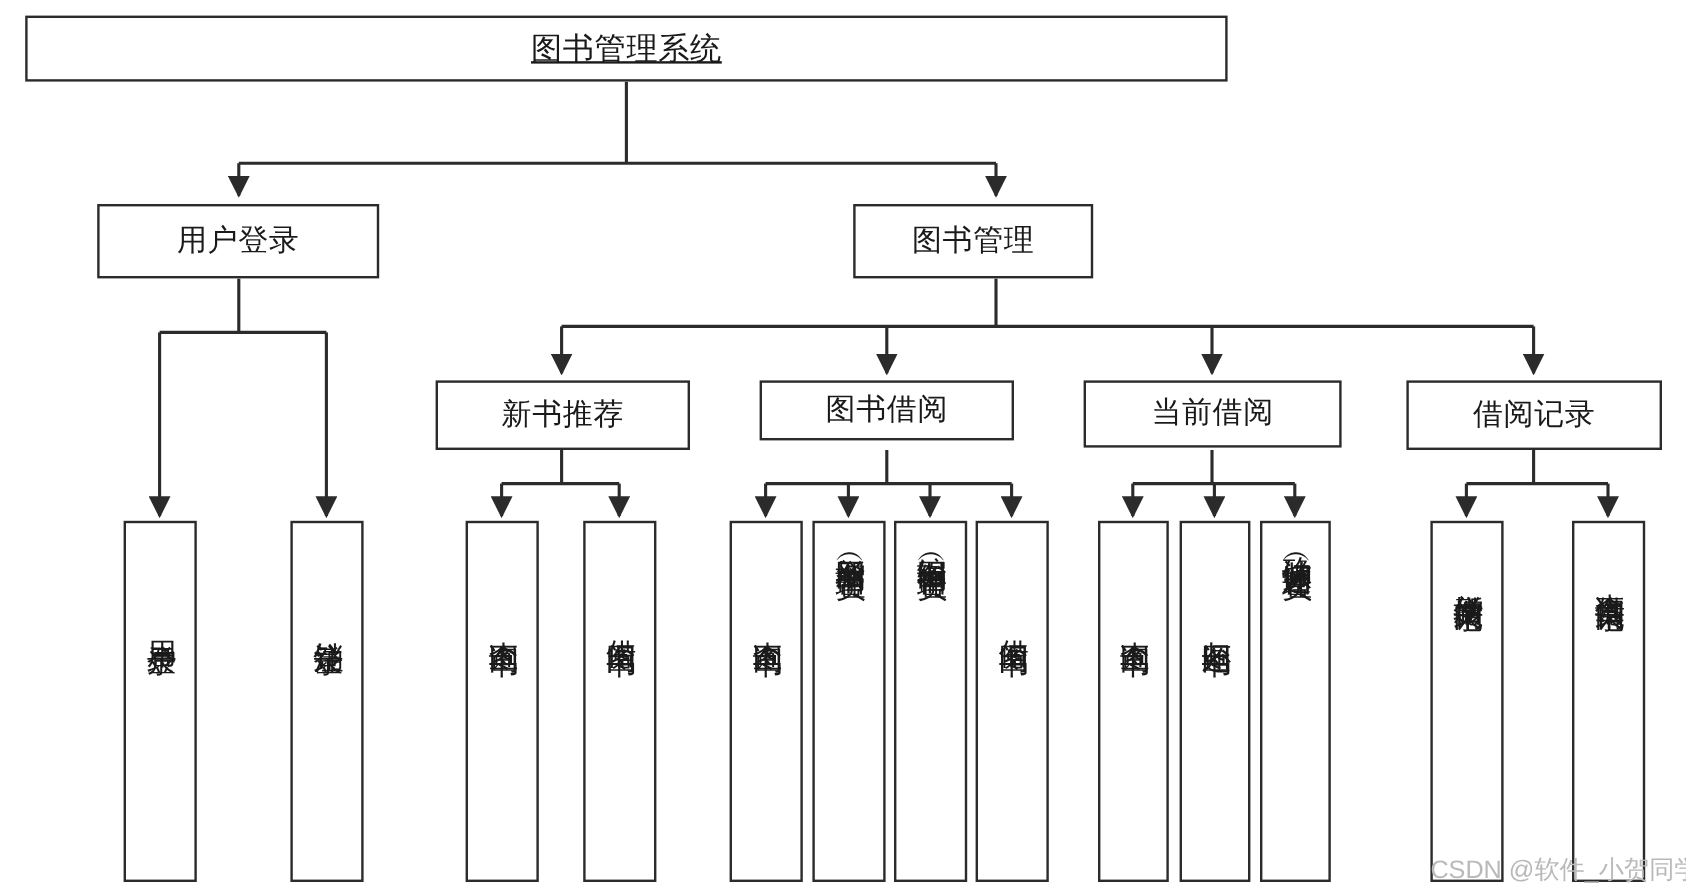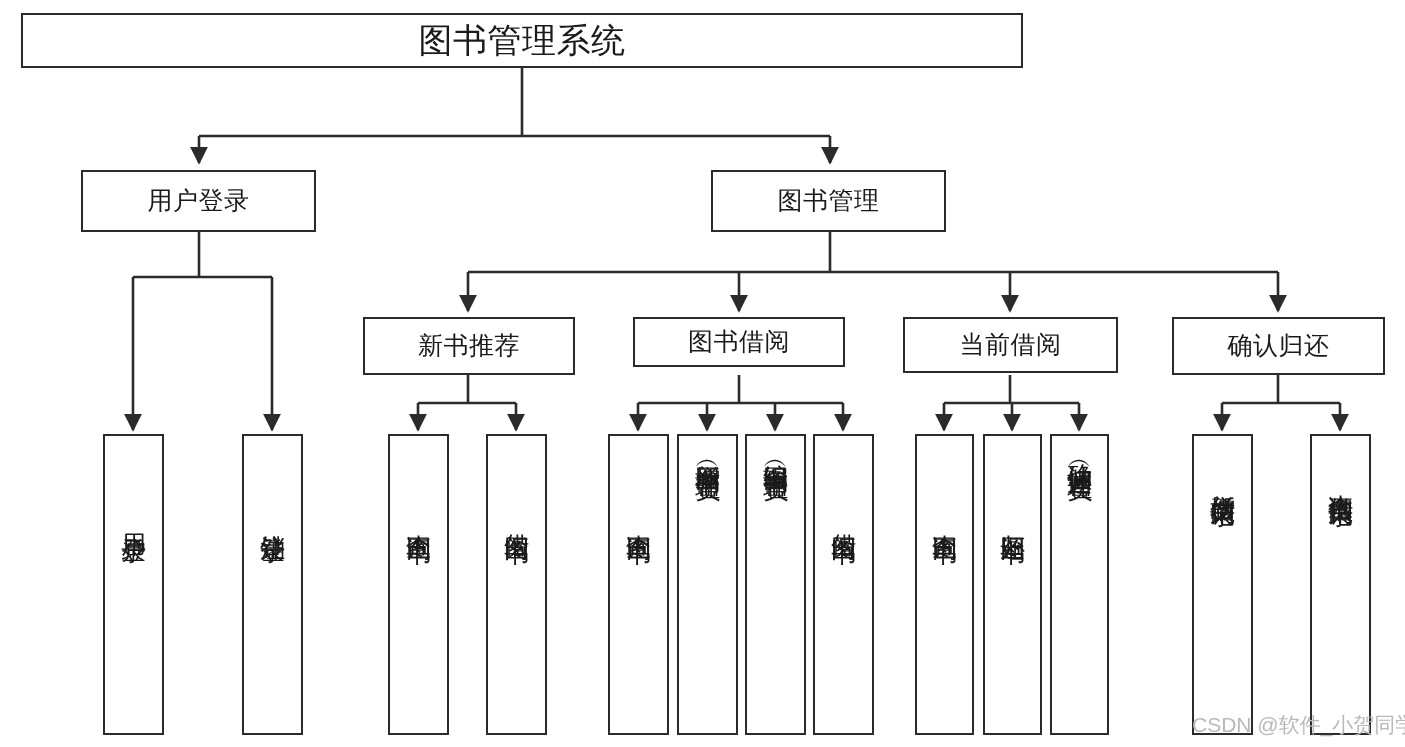--- a/index.html
+++ b/index.html
@@ -47,21 +47,21 @@
     align-items: flex-start;
     justify-content: center;
     padding-top: 9px;
   }
   .node.vert .label {
     writing-mode: vertical-rl;
     text-orientation: upright;
     font-size: 25px;
     letter-spacing: 2px;
   }
-  .node.root .label { font-size: 34px; }
+  .node.root .label { font-size: 26px; text-decoration: underline; }
 
   #watermark {
     position: absolute;
     left: 1192px;
     top: 711px;
     font-size: 21px;
     color: #b9b9b9;
     white-space: nowrap;
     font-family: "Liberation Sans", "DejaVu Sans", sans-serif;
     pointer-events: none;
@@ -122,35 +122,35 @@
     </g>
   </svg>
 
   <div class="node horiz root" style="left:21px; top:13px; width:1002px; height:55px;">
     <span class="label">图书管理系统</span>
   </div>
 
   <div class="node horiz" style="left:81px; top:170px; width:235px; height:62px;">
     <span class="label">用户登录</span>
   </div>
-  <div class="node horiz" style="left:711px; top:170px; width:235px; height:62px;">
+  <div class="node horiz" style="left:711px; top:170px; width:200px; height:62px;">
     <span class="label">图书管理</span>
   </div>
 
   <div class="node horiz" style="left:363px; top:317px; width:212px; height:58px;">
     <span class="label">新书推荐</span>
   </div>
   <div class="node horiz" style="left:633px; top:317px; width:212px; height:50px;">
     <span class="label">图书借阅</span>
   </div>
   <div class="node horiz" style="left:903px; top:317px; width:215px; height:56px;">
     <span class="label">当前借阅</span>
   </div>
   <div class="node horiz" style="left:1172px; top:317px; width:213px; height:58px;">
-    <span class="label">确认归还</span>
+    <span class="label">借阅记录</span>
   </div>
 
   <div class="node vert" style="left:103px; top:434px; width:61px; height:301px; padding-top:78px;">
     <span class="label">用户登录</span>
   </div>
   <div class="node vert" style="left:242px; top:434px; width:61px; height:301px; padding-top:78px;">
     <span class="label">注销登录</span>
   </div>
 
   <div class="node vert" style="left:388px; top:434px; width:61px; height:301px; padding-top:78px;">

